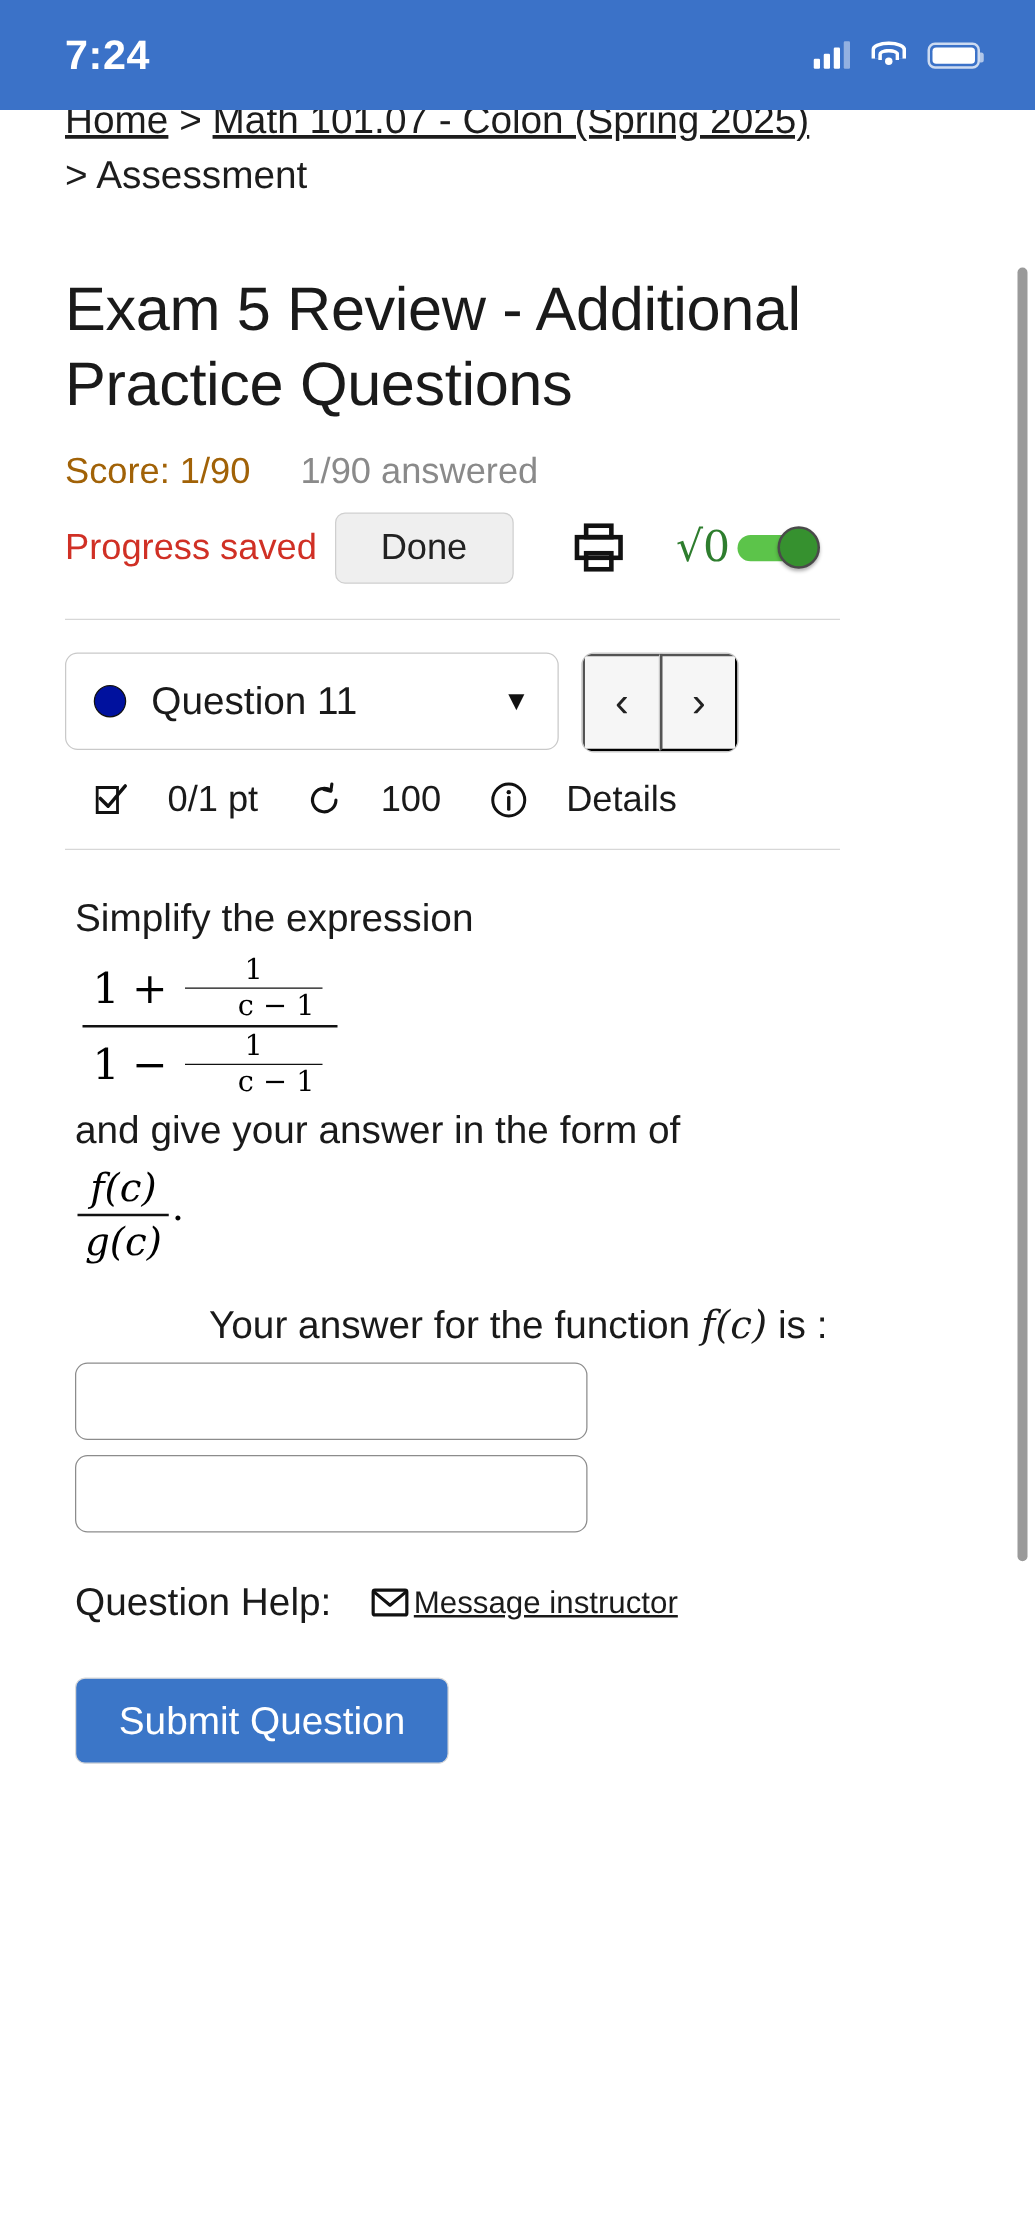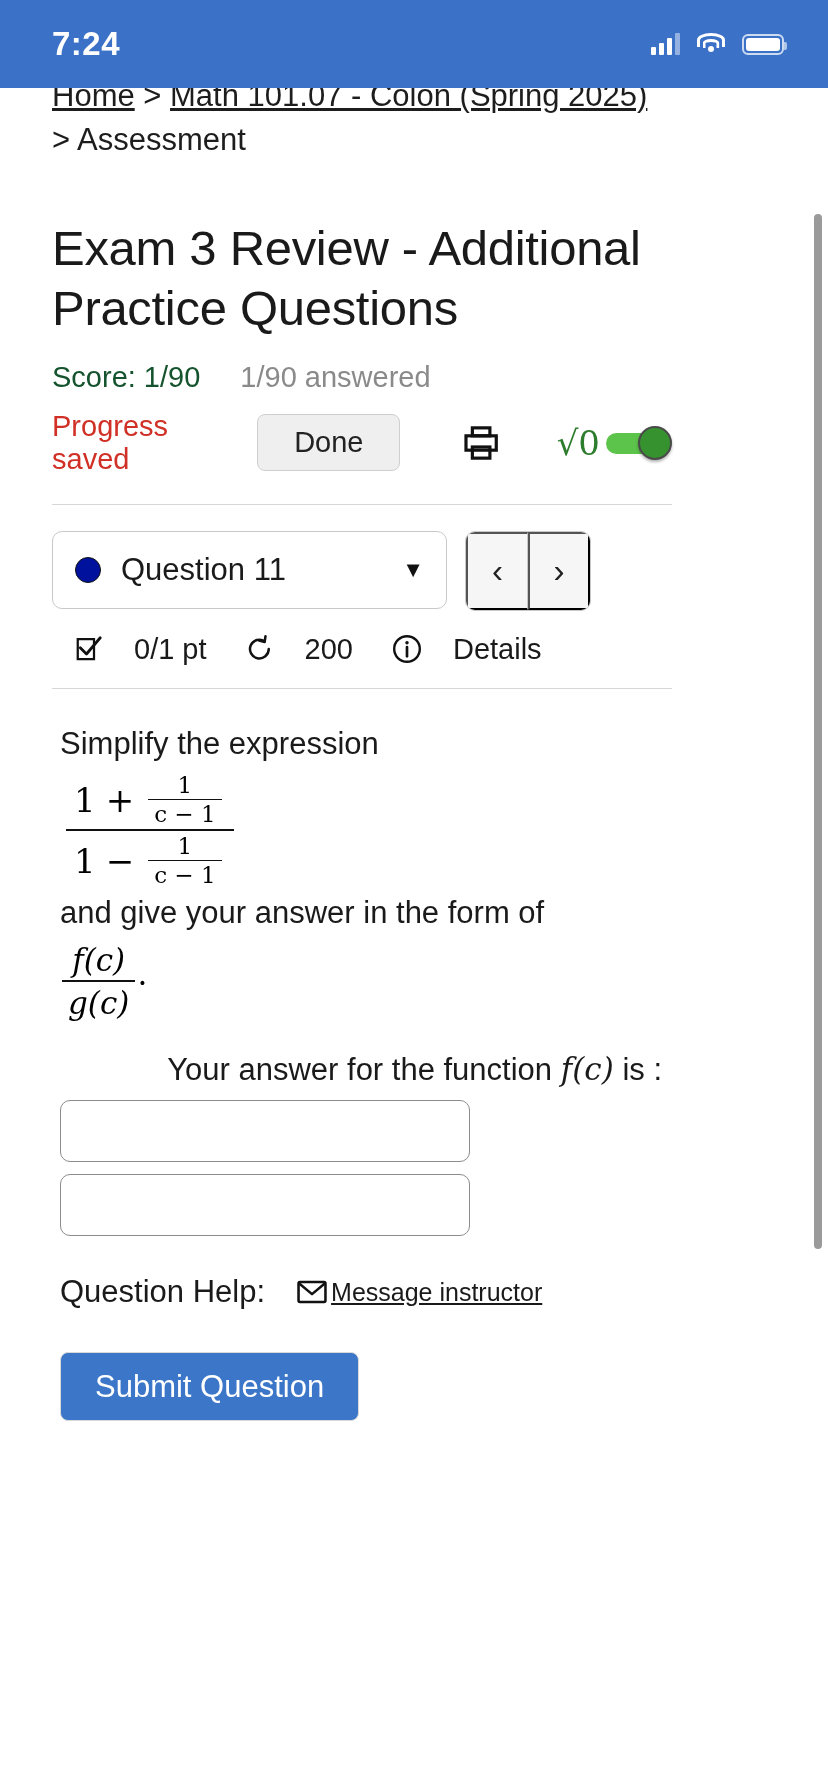--- a/index.html
+++ b/index.html
@@ -47,24 +47,24 @@
   }
   .breadcrumb a { color:#1d1d1d; text-decoration:underline; }
   .breadcrumb .sep { text-decoration:none; }
 
   h1.title {
     font-size:49px; font-weight:400; color:#1a1a1a; line-height:1.23;
     margin-top:56px; letter-spacing:-0.3px;
   }
 
   .scorerow { margin-top:22px; display:flex; align-items:baseline; gap:40px; }
-  .score { font-size:29px; color:#14532d; }
+  .score { font-size:29px; color:#a16207; }
   .answered { font-size:29px; color:#8a8a8a; }
 
-  .saverow { margin-top:16px; display:flex; align-items:center; gap:16px; }
+  .saverow { margin-top:16px; display:flex; align-items:center; gap:0; }
   .progress-saved { font-size:29px; color:#d03025; margin-right:14px; }
   .done-btn {
     font-size:29px; color:#222; background:#efefef; border:1px solid #cfcfcf;
     border-radius:8px; padding:13px 36px; line-height:1;
   }
   .print-icon { margin-left:46px; width:44px; height:44px; display:block; }
   .mathtoggle { margin-left:40px; display:flex; align-items:center; gap:6px; }
   .sqrt-glyph { font-size:34px; color:#2e7d2e; font-family:"DejaVu Serif", serif; line-height:1; }
   .switch { width:66px; height:34px; position:relative; }
   .switch .track { position:absolute; left:0; top:7px; width:52px; height:21px; background:#5cc44a; border-radius:11px; }
@@ -95,21 +95,21 @@
   
   .qbody { padding: 34px 10px 0 8px; }
   .qtext { font-size:31px; color:#1a1a1a; line-height:1.35; }
 
   .mathserif { font-family:"DejaVu Serif", serif; }
   .cfrac { display:inline-block; vertical-align:middle; text-align:center; margin:6px 0 2px 6px; }
   .cfrac .num, .cfrac .den { display:block; padding:2px 8px; }
   .cfrac .num { border-bottom:2px solid #111; }
   .inlinefrac { display:inline-block; vertical-align:middle; text-align:center; font-size:23px; margin:0 4px; }
   .inlinefrac .n { display:block; border-bottom:1.6px solid #111; padding:0 6px 1px; }
-  .inlinefrac .d { display:block; padding:1px 6px 0; }
+  .inlinefrac .d { display:block; padding:1px 6px 0;margin-left:36px; }
   .bigrow { font-size:34px; font-family:"DejaVu Serif", serif; display:flex; align-items:center; justify-content:center; gap:10px; }
 
   .fgfrac { display:inline-block; vertical-align:middle; text-align:center; font-family:"DejaVu Serif", serif;
       font-style:italic; font-size:31px; margin:0 2px; }
   .fgfrac .n { display:block; border-bottom:2px solid #111; padding:2px 6px; }
   .fgfrac .d { display:block; padding:3px 6px 0; }
 
   .answerlabel { font-size:31px; color:#1a1a1a; margin-top:30px;text-align:right; }
   .mi { font-family:"DejaVu Serif", serif; font-style:italic; font-size:31px; }
 
@@ -162,21 +162,21 @@
         </div>
     </div>
   </div>
 
   <div class="page">
 
     <div class="breadcrumb">
       <a href="#">Home</a><span class="sep"> &gt; </span><a href="#">Math 101.07 - Colon (Spring 2025)</a><span class="sep"> &gt; </span><span>Assessment</span>
     </div>
 
-    <h1 class="title">Exam 3 Review - Additional Practice Questions</h1>
+    <h1 class="title">Exam 5 Review - Additional Practice Questions</h1>
 
     <div class="scorerow">
       <span class="score">Score: 1/90</span>
       <span class="answered">1/90 answered</span>
     </div>
 
     <div class="saverow">
       <span class="progress-saved">Progress saved</span>
       <button class="done-btn">Done</button>
 
@@ -215,21 +215,21 @@
           <path d="M3 4 h13 v16 H3 z" fill="none" stroke="#111" stroke-width="1.8"></path>
           <path d="M5 11 L10 16 L21 3" fill="none" stroke="#111" stroke-width="2.2" stroke-linecap="round" stroke-linejoin="round"></path>
         </svg>
         <span>0/1 pt</span>
       </span>
       <span class="grp">
         <svg width="30" height="30" viewBox="0 0 24 24" class="ico">
           <path d="M19 12 a7.5 7.5 0 1 1 -3.2 -6.1" fill="none" stroke="#111" stroke-width="2" stroke-linecap="round"></path>
           <path d="M16.4 1.8 L15.7 6.4 L11.3 5.3" fill="none" stroke="#111" stroke-width="2" stroke-linecap="round" stroke-linejoin="round"></path>
         </svg>
-        <span>200</span>
+        <span>100</span>
       </span>
       <span class="grp">
         <svg width="32" height="32" viewBox="0 0 24 24" class="ico">
           <circle cx="12" cy="12" r="9.6" fill="none" stroke="#111" stroke-width="1.8"></circle>
           <circle cx="12" cy="7.3" r="1.3" fill="#111"></circle>
           <path d="M12 10.5 v7" stroke="#111" stroke-width="2" stroke-linecap="round"></path>
         </svg>
         <span>Details</span>
       </span>
     </div>

